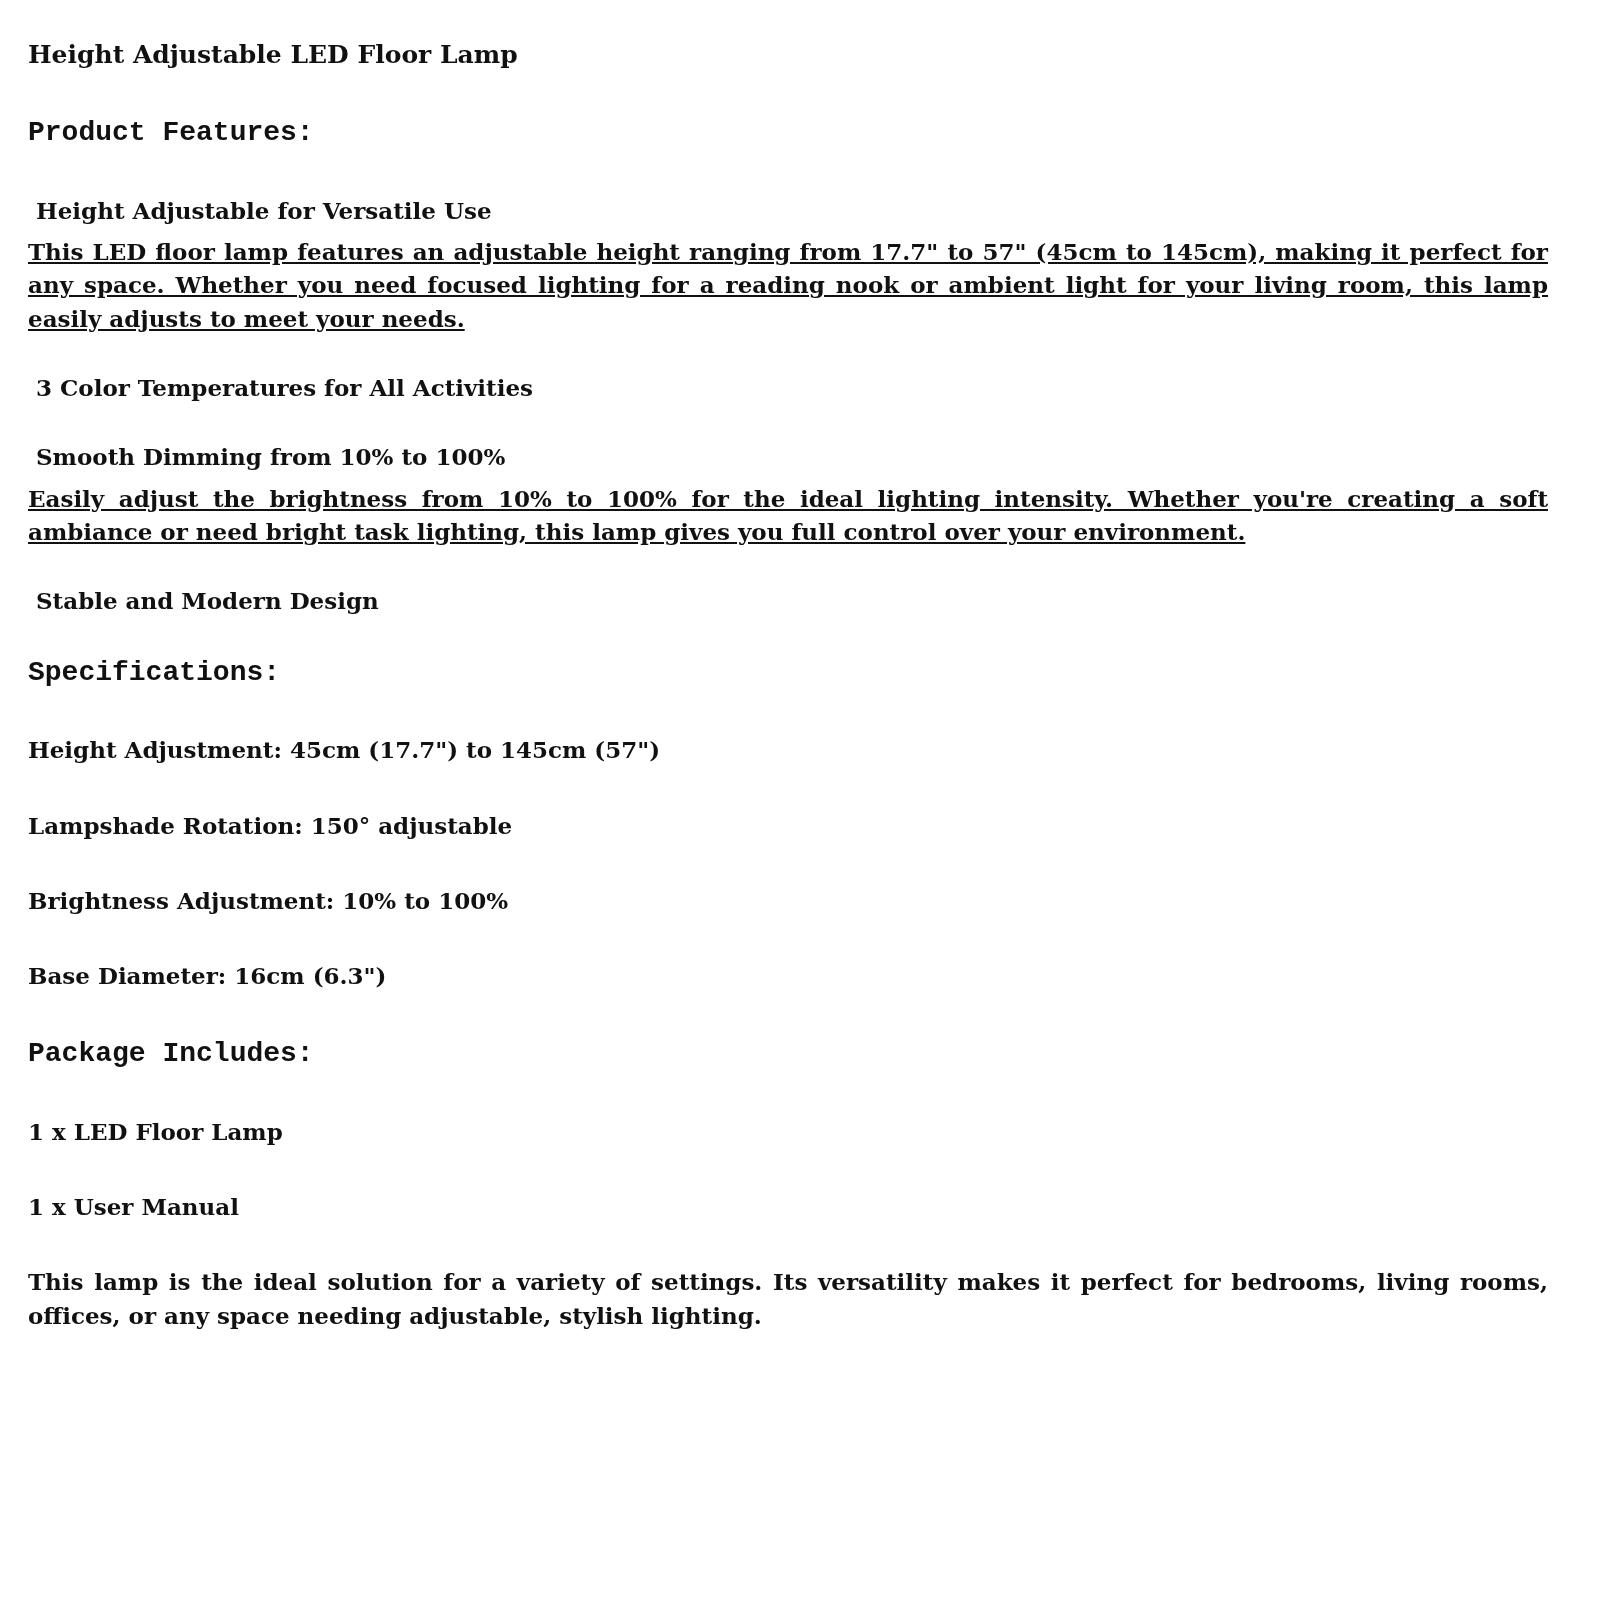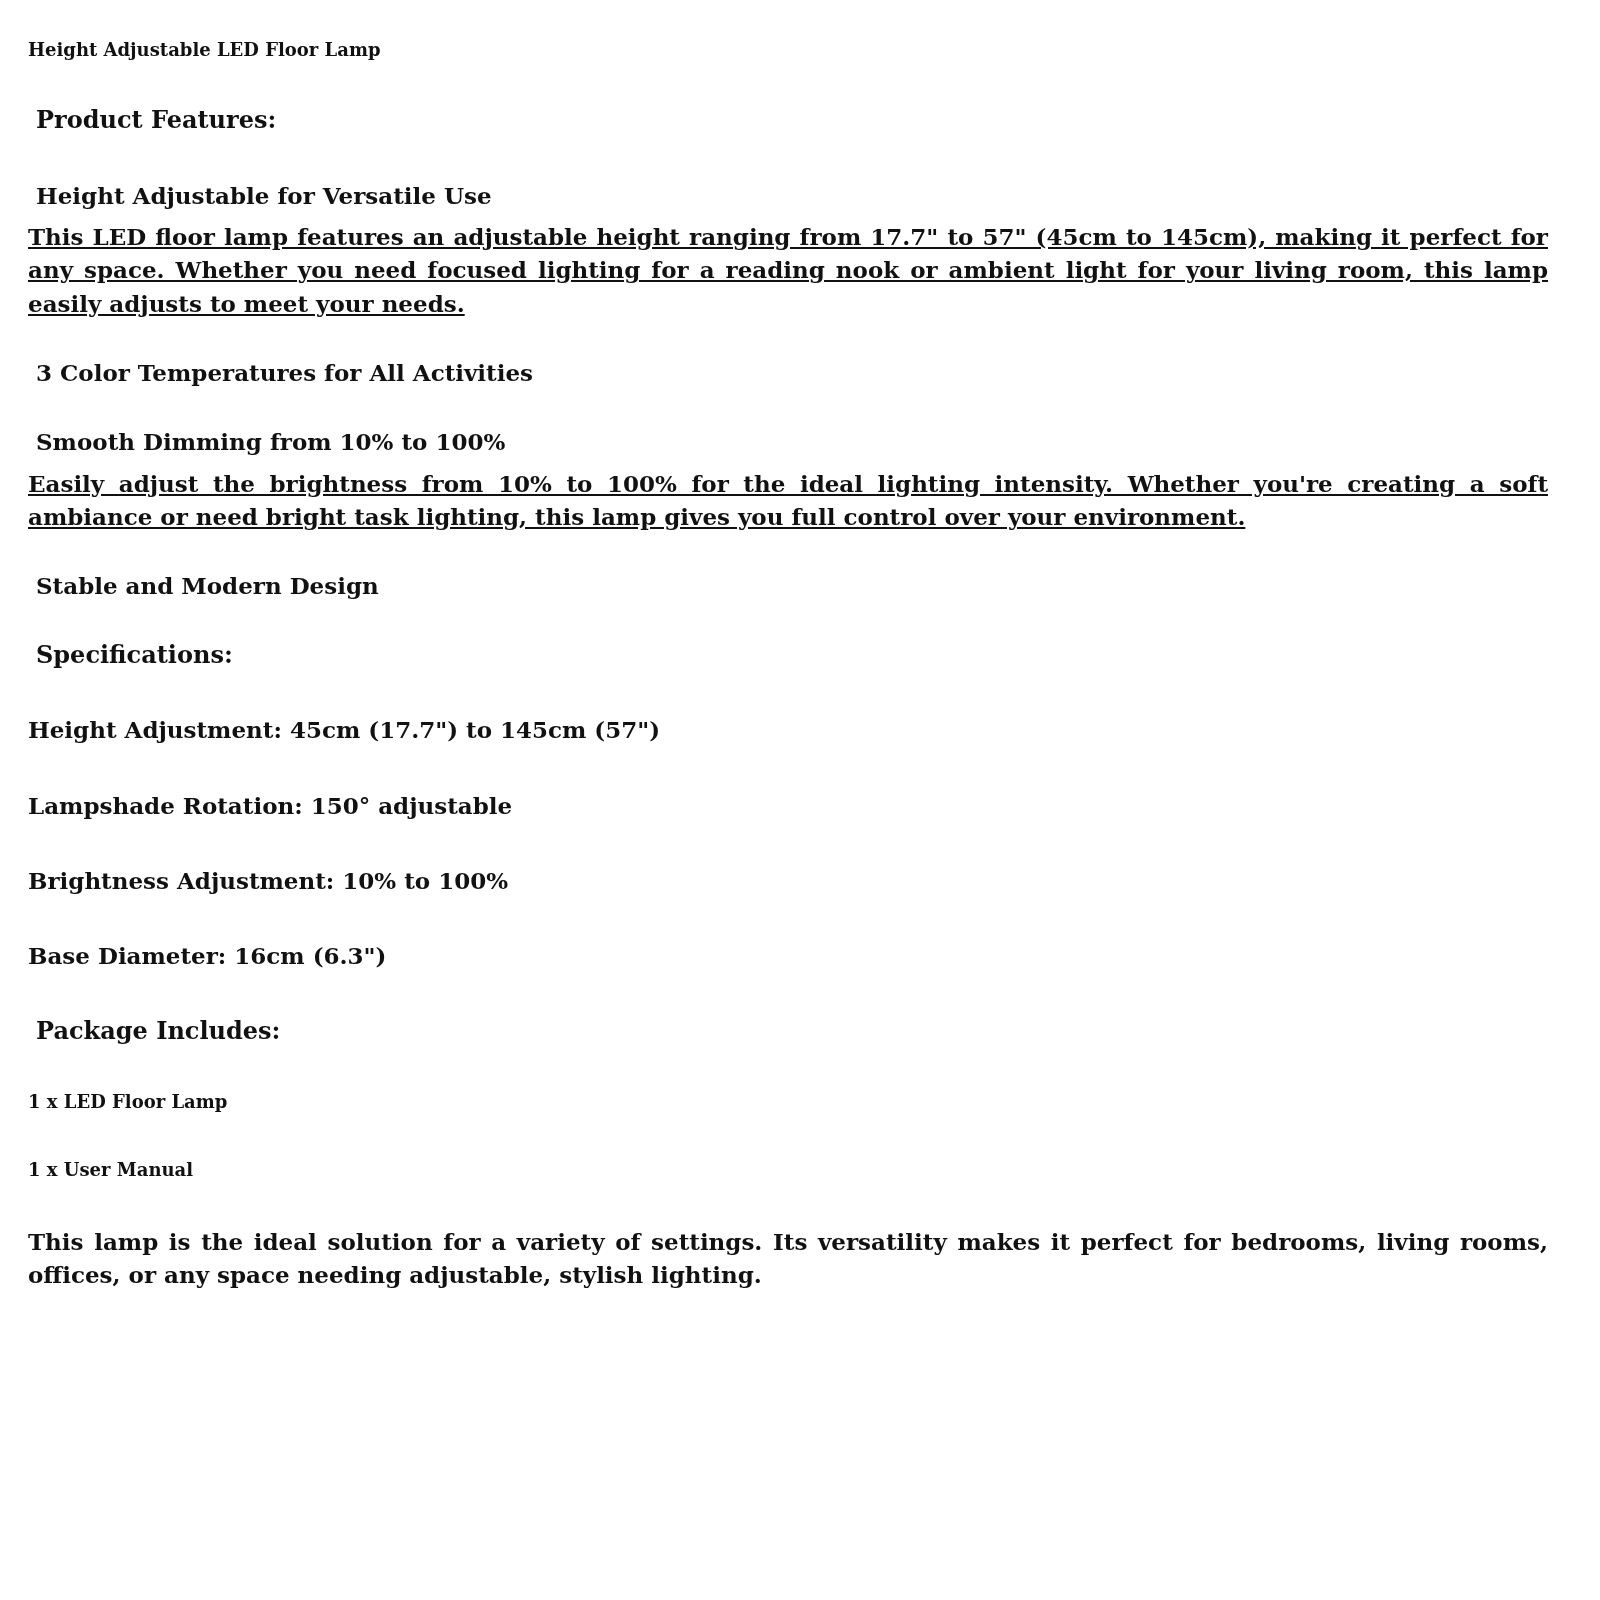--- a/index.html
+++ b/index.html
@@ -13,30 +13,31 @@
     font-family: "DejaVu Serif", "Liberation Serif", serif;
     color: #111111;
     -webkit-font-smoothing: antialiased;
   }
   .page {
     box-sizing: border-box;
     width: 1600px;
     padding: 38px 52px 40px 28px;
   }
   .doc-title {
-    font-size: 18px;
+    font-size: 25px;
     font-weight: 700;
     line-height: 1.35;
     margin: 0 0 42px 0;
   }
   .section-label {
-    font-size: 24px;
+    font-size: 28px;
     font-weight: 700;
     line-height: 1.35;
-    margin: 0 0 42px 8px;
+    margin: 0 0 42px 0;
+    font-family: Liberation Mono, monospace;
   }
   .feature-block {
     margin: 0 0 36px 0;
   }
   .feature-heading {
     font-size: 23px;
     font-weight: 700;
     line-height: 1.45;
     margin: 8px;
   }
@@ -50,21 +51,21 @@
     hyphens: auto;
     text-decoration: underline;
   }
   .spec-line {
     font-size: 23px;
     font-weight: 700;
     line-height: 1.45;
     margin: 0 0 42px 0;
   }
   .package-line {
-    font-size: 18px;
+    font-size: 23px;
     font-weight: 700;
     line-height: 1.45;
     margin: 0 0 42px 0;
   }
   .closing {
     font-size: 23px;
     font-weight: 700;
     line-height: 1.45;
     margin: 0;
     text-align: justify;

